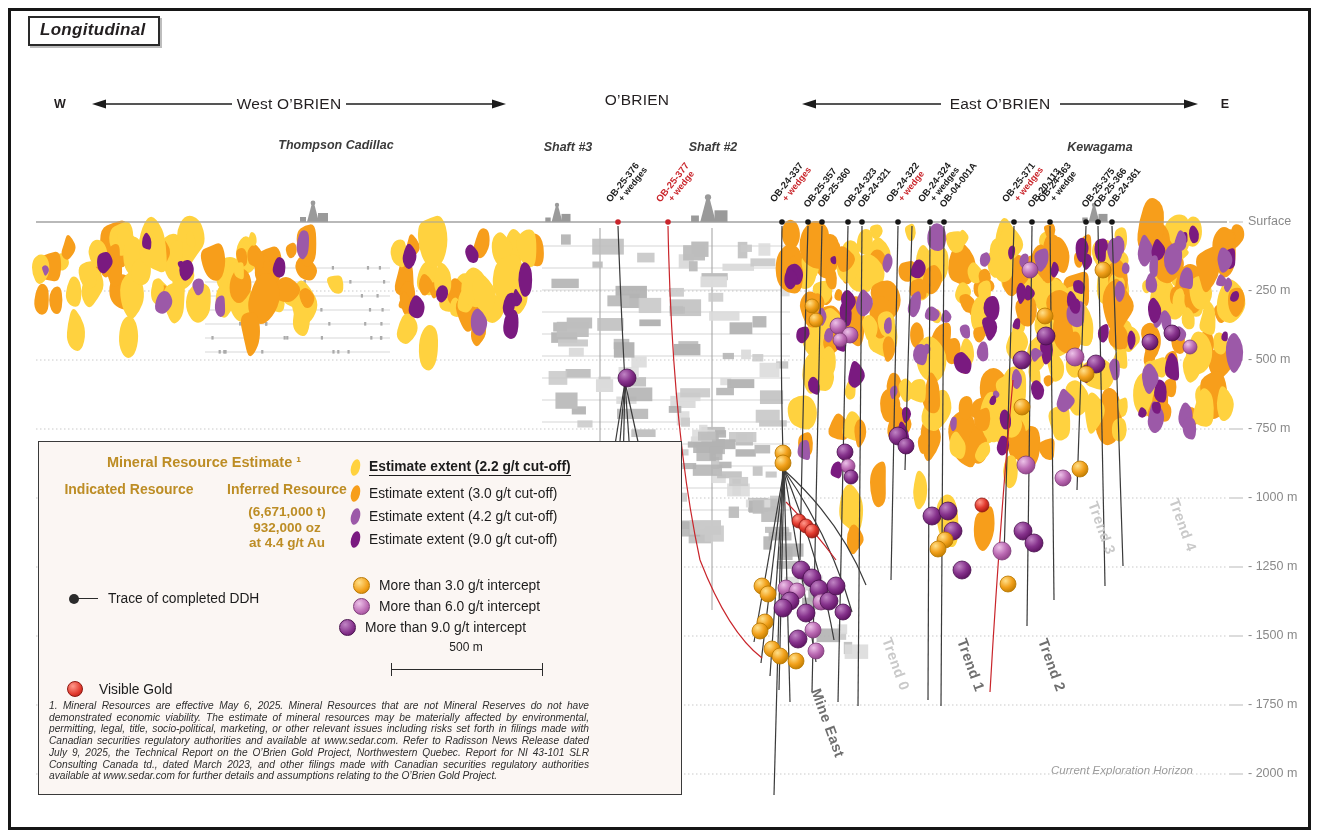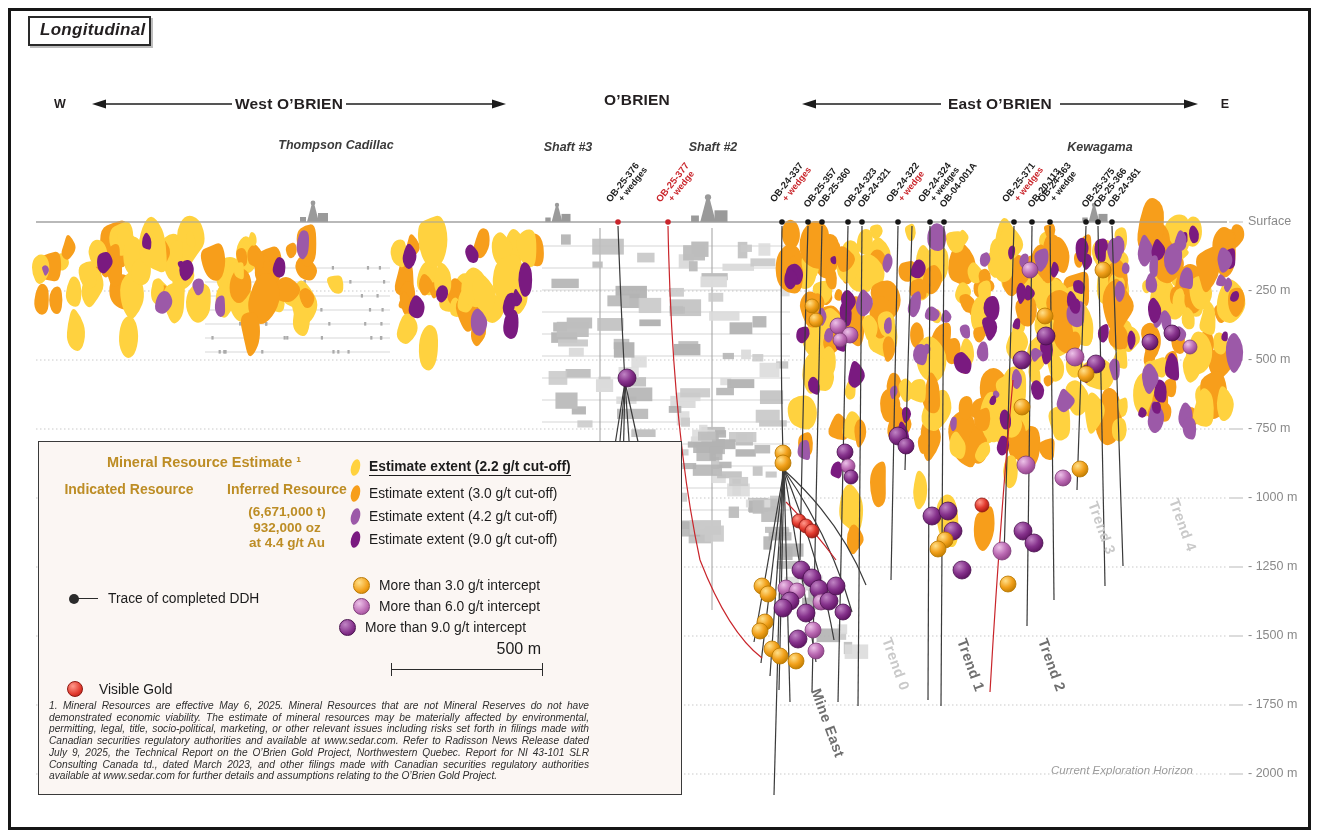--- a/index.html
+++ b/index.html
@@ -1,23 +1,23 @@
 <!DOCTYPE html>
 <html><head>
 <meta charset="utf-8">
 <style>
   html,body{margin:0;padding:0;background:#fff}
   .page{position:relative;width:1319px;height:838px;background:#fff;overflow:hidden;
         font-family:"Liberation Sans",sans-serif;color:#231f20}
   .frame{position:absolute;left:8px;top:8px;width:1297px;height:816px;border:3px solid #161616;z-index:6;pointer-events:none}
   #gfx{position:absolute;left:0;top:0;z-index:1}
   .title-box{position:absolute;left:28px;top:16px;z-index:5;border:2px solid #2a2a2a;background:#fff;
-             padding:2px 3px 4px 10px;font-style:italic;font-weight:bold;font-size:17px;letter-spacing:.3px;
+             padding:2px 12px 4px 10px;font-style:italic;font-weight:bold;font-size:17px;letter-spacing:.3px;
              box-shadow:2px 2px 0 #bdbdbd}
-  .zone{position:absolute;transform:translate(-50%,-50%);font-weight:bold;font-size:15.5px;white-space:nowrap;z-index:4;letter-spacing:.2px}
+  .zone{position:absolute;transform:translate(-50%,-50%);font-weight:normal;font-size:15.5px;white-space:nowrap;z-index:4;letter-spacing:.2px}
   .wel{position:absolute;transform:translate(-50%,-50%);font-weight:bold;font-size:12.5px;z-index:4}
   .landmark{position:absolute;transform:translate(-50%,-50%);font-style:italic;font-weight:bold;font-size:12.5px;
             color:#3b3b3b;white-space:nowrap;z-index:4}
   .depth{position:absolute;font-size:12.5px;color:#8a8a8a;white-space:nowrap;z-index:4}
   .trend{position:absolute;font-weight:bold;font-size:14.5px;white-space:nowrap;z-index:3;letter-spacing:.5px}
   .trend.dark{color:#6f6f6f}.trend.light{color:#c9c9c9}
   .horizon{position:absolute;transform:translate(-50%,-100%);font-style:italic;font-size:11.5px;color:#9b9b9b;z-index:3;white-space:nowrap}
   .dlabel{position:absolute;width:0;height:0;z-index:4}
   .dlabel .rot{position:absolute;left:0;bottom:0;transform-origin:0 100%;
                transform:rotate(-52deg) translate(6px,-3px);
@@ -40,21 +40,21 @@
   .ball-o{width:15px;height:15px;background:radial-gradient(circle at 35% 30%,#FFE08A,#F2A11C 60%,#C07C00 100%);border:1px solid #B87700}
   .ball-lp{width:15px;height:15px;background:radial-gradient(circle at 35% 30%,#ECC2E8,#BC6BB4 60%,#8F4188 100%);border:1px solid #7E3C78}
   .ball-dp{width:15px;height:15px;background:radial-gradient(circle at 35% 30%,#C084C4,#86328C 60%,#5C1260 100%);border:1px solid #49104E}
   .ball-r{width:14px;height:14px;background:radial-gradient(circle at 35% 30%,#FF9A8C,#E23A2E 60%,#A31A12 100%);border:1px solid #8E1710}
   .ddh-sym{width:30px;height:10px;position:relative;flex:0 0 auto}
   .ddh-sym .dot{position:absolute;left:0;top:0;width:10px;height:10px;border-radius:50%}
   .ddh-sym .ln{position:absolute;left:9px;top:4.4px;width:20px;height:1.6px}
   .ddh-black .dot{background:#2b2b2b}.ddh-black .ln{background:#2b2b2b}
   .ddh-red .dot{background:#C9252B}.ddh-red .ln{background:#C9252B}
   .two-line{white-space:normal;line-height:14.5px;width:180px}
-  .stext{position:absolute;left:352px;top:198px;width:150px;text-align:right;font-size:16px;color:#1c1c1c}
+  .stext{position:absolute;left:352px;top:198px;width:150px;text-align:center;font-size:12px;color:#1c1c1c}
   .sbar{position:absolute;left:352px;top:221px;width:150px;height:13px;
         border-left:1.6px solid #2b2b2b;border-right:1.6px solid #2b2b2b}
   .sbar::after{content:"";position:absolute;left:0;right:0;top:5.5px;border-top:1.6px solid #2b2b2b}
   .footnote{position:absolute;left:10px;top:258px;width:540px;font-style:italic;font-size:10.2px;
             line-height:11.7px;color:#2e2e2e;text-align:justify}
 </style>
 </head>
 <body>
 
 <div class="page">

